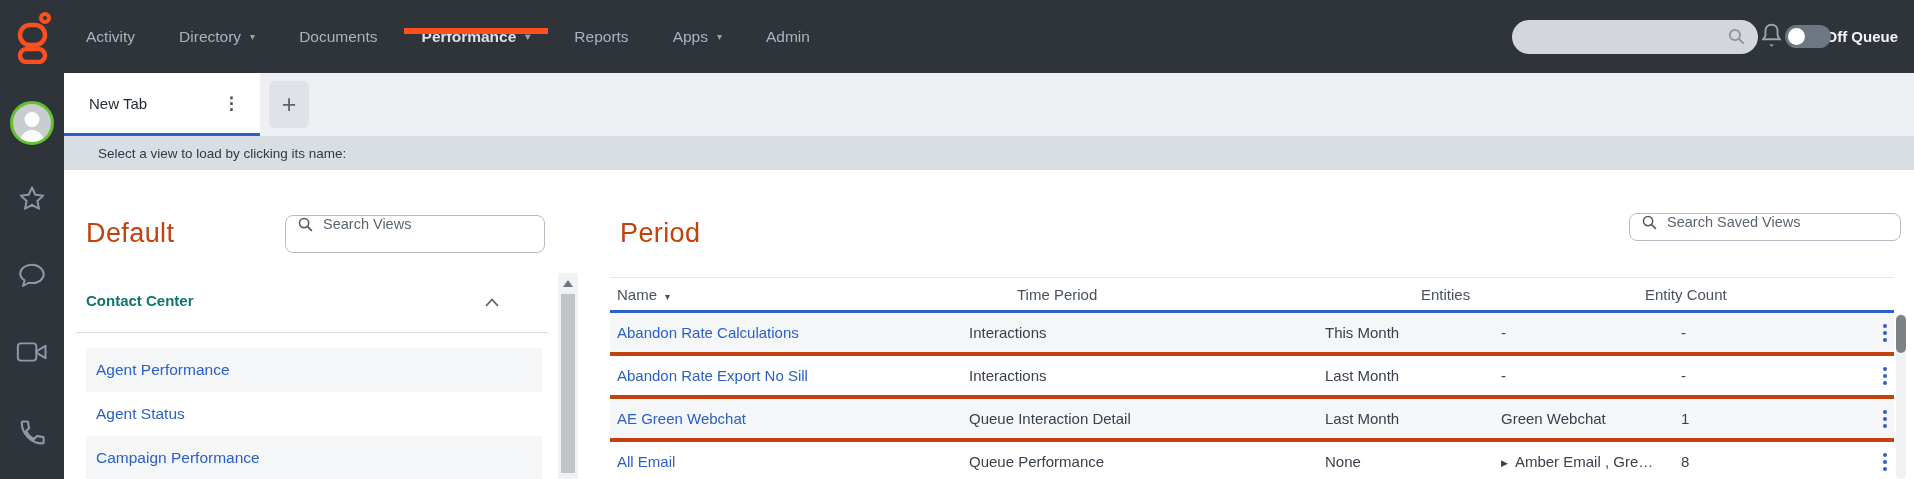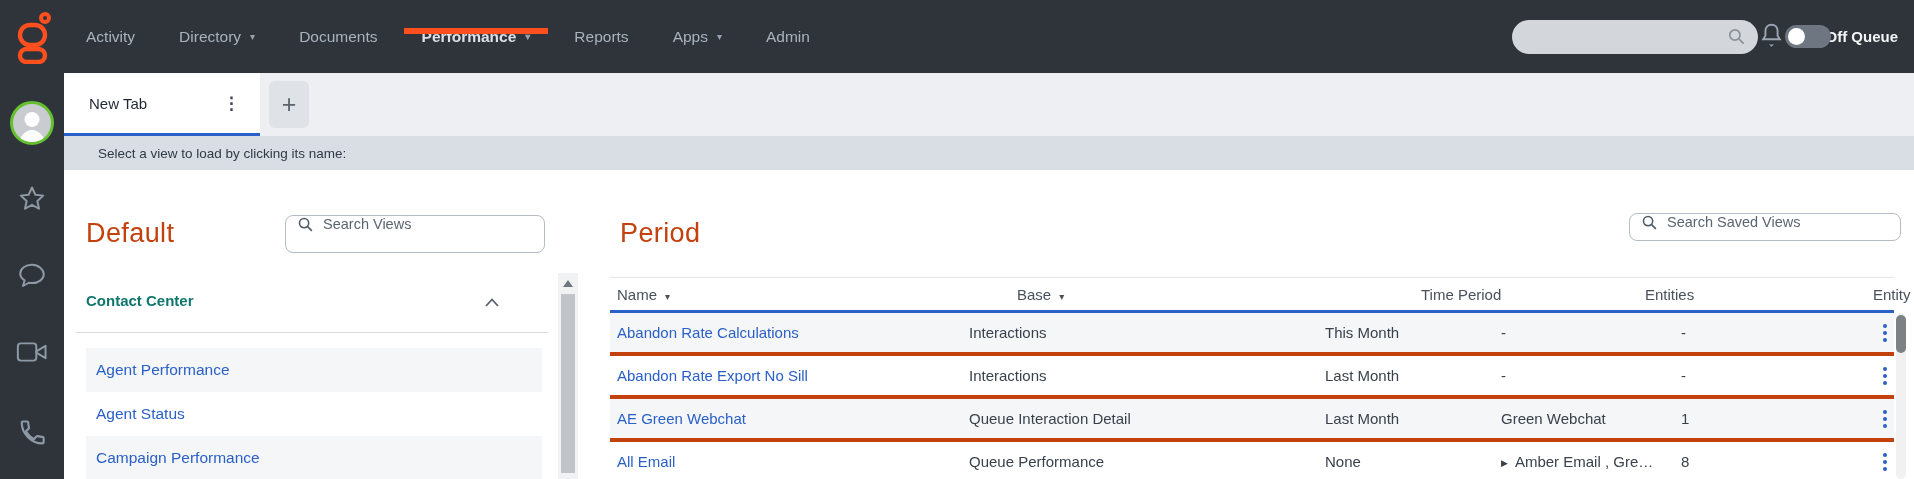--- a/index.html
+++ b/index.html
@@ -226,21 +226,20 @@
         <svg width="17" height="17" viewBox="0 0 24 24" fill="none" stroke="#4f5a66" stroke-width="2.2">
           <circle cx="10" cy="10" r="6.5"></circle>
             <line x1="15" y1="15" x2="21" y2="21"></line>
         </svg>
         <input type="text" placeholder="Search Saved Views" style="">
       </div>
 
       <div class="saved-table">
         <div class="t-grid t-header">
           <div class="cell first"><span>Name</span><span class="sort-caret">▾</span></div>
-          <div class="cell"><span>Base</span><span class="sort-caret">▾</span></div>
           <div class="cell"><span>Time Period</span></div>
           <div class="cell"><span>Entities</span></div>
           <div class="cell"><span>Entity Count</span></div>
           <div class="cell"></div>
         </div>
         <div class="t-body">
           <div class="t-grid t-row">
             <div class="cell first name">Abandon Rate Calculations</div>
             <div class="cell">Interactions</div>
             <div class="cell">This Month</div>

